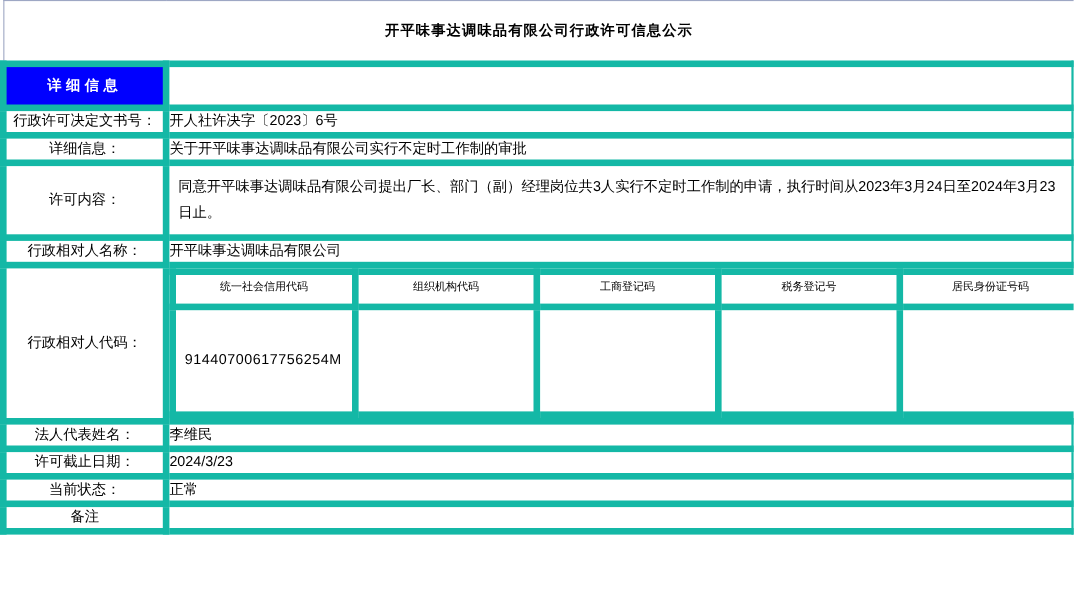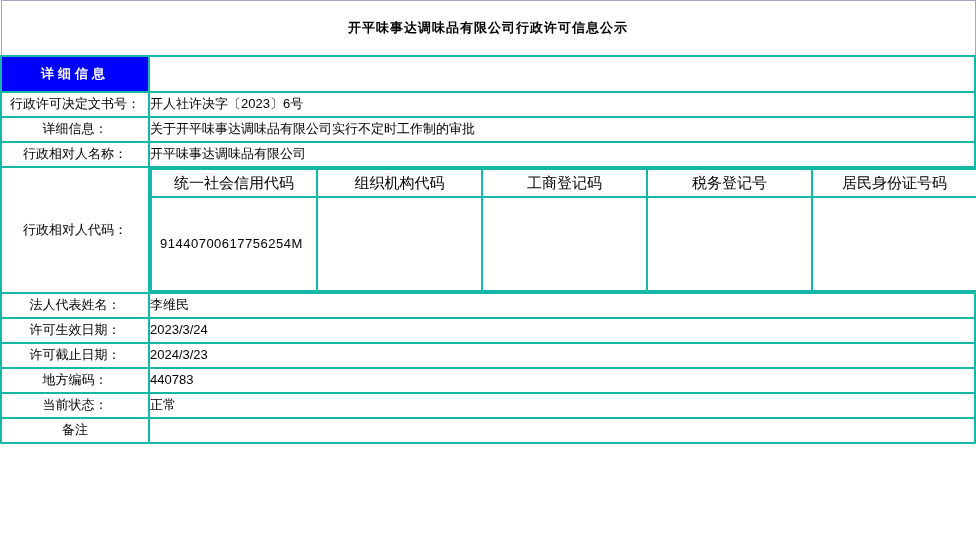--- a/index.html
+++ b/index.html
@@ -19,21 +19,21 @@
     height: 544px;
     position: relative;
     box-sizing: border-box;
   }
   table.doc {
     border-collapse: collapse;
     width: 896px;
     table-layout: fixed;
   }
   table.doc td {
-    border: 2px solid #14b8a6;
+    border: 6px solid #14b8a6;
     padding: 0;
     vertical-align: middle;
     font-size: 13px;
     line-height: 1.45;
   }
   .title-cell {
     border: 1px solid #9ea7c4 !important;
     height: 54px;
     text-align: center;
     font-size: 21px;
@@ -83,21 +83,21 @@
     table-layout: fixed;
   }
   .code-table td {
     border: 1px solid #9ea7c4;
     font-size: 13px;
     padding: 0;
   }
   .code-table td.hdr {
     text-align: center;
     height: 26px;
-    font-size: 15px;
+    font-size: 10px;
   }
   .code-table td.val {
     height: 52px;
     text-align: left;
     padding: 20px 8px;
     vertical-align: middle;
     letter-spacing: 0.5px;
   }
   .mono-ish {
     font-family: "Liberation Sans", sans-serif;
@@ -127,20 +127,24 @@
       </tr>
 
       <tr class="row-h">
         <td class="label">行政许可决定文书号：</td>
         <td class="value">开人社许决字〔2023〕6号</td>
       </tr>
       <tr class="row-h">
         <td class="label">详细信息：</td>
         <td class="value">关于开平味事达调味品有限公司实行不定时工作制的审批</td>
       </tr>
+      <tr class="row-h-tall">
+        <td class="label">许可内容：</td>
+        <td class="value multiline">同意开平味事达调味品有限公司提出厂长、部门（副）经理岗位共3人实行不定时工作制的申请，执行时间从2023年3月24日至2024年3月23日止。</td>
+      </tr>
       <tr class="row-h">
         <td class="label">行政相对人名称：</td>
         <td class="value">开平味事达调味品有限公司</td>
       </tr>
 
       <tr>
         <td class="label">行政相对人代码：</td>
         <td class="outer-cell-noborder">
           <table class="code-table">
             <colgroup>
@@ -168,30 +172,22 @@
             </tbody>
           </table>
         </td>
       </tr>
 
       <tr class="row-h">
         <td class="label">法人代表姓名：</td>
         <td class="value">李维民</td>
       </tr>
       <tr class="row-h">
-        <td class="label">许可生效日期：</td>
-        <td class="value">2023/3/24</td>
-      </tr>
-      <tr class="row-h">
         <td class="label">许可截止日期：</td>
         <td class="value">2024/3/23</td>
-      </tr>
-      <tr class="row-h">
-        <td class="label">地方编码：</td>
-        <td class="value">440783</td>
       </tr>
       <tr class="row-h">
         <td class="label">当前状态：</td>
         <td class="value">正常</td>
       </tr>
       <tr class="row-h">
         <td class="label">备注</td>
         <td class="value"></td>
       </tr>
     </tbody>

